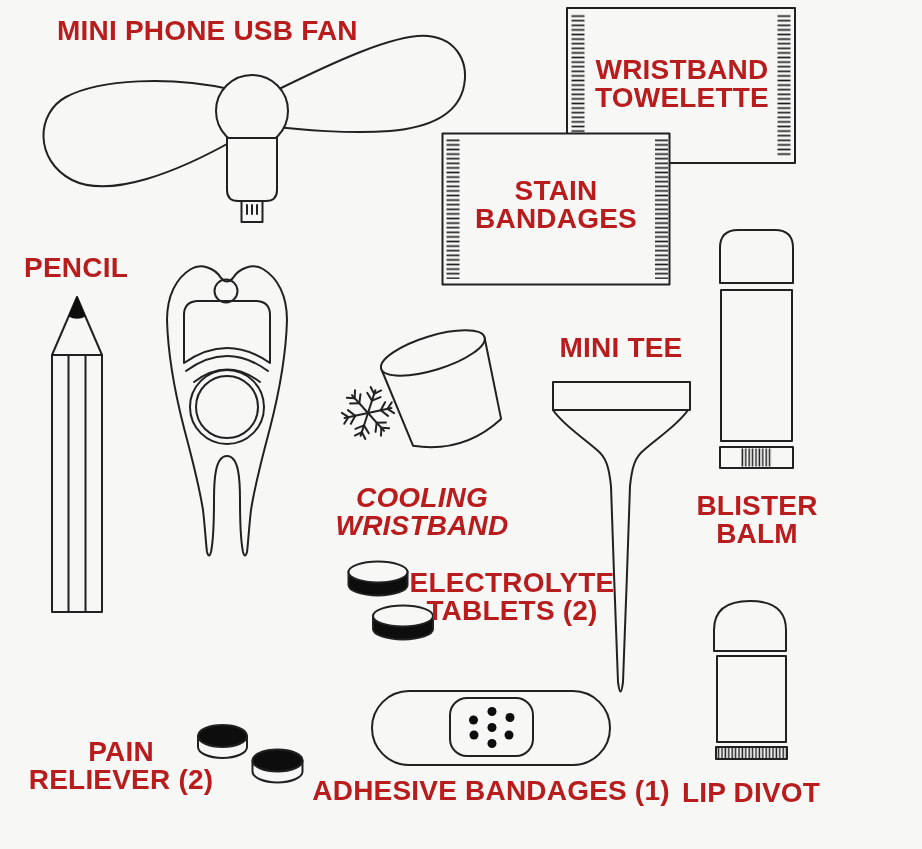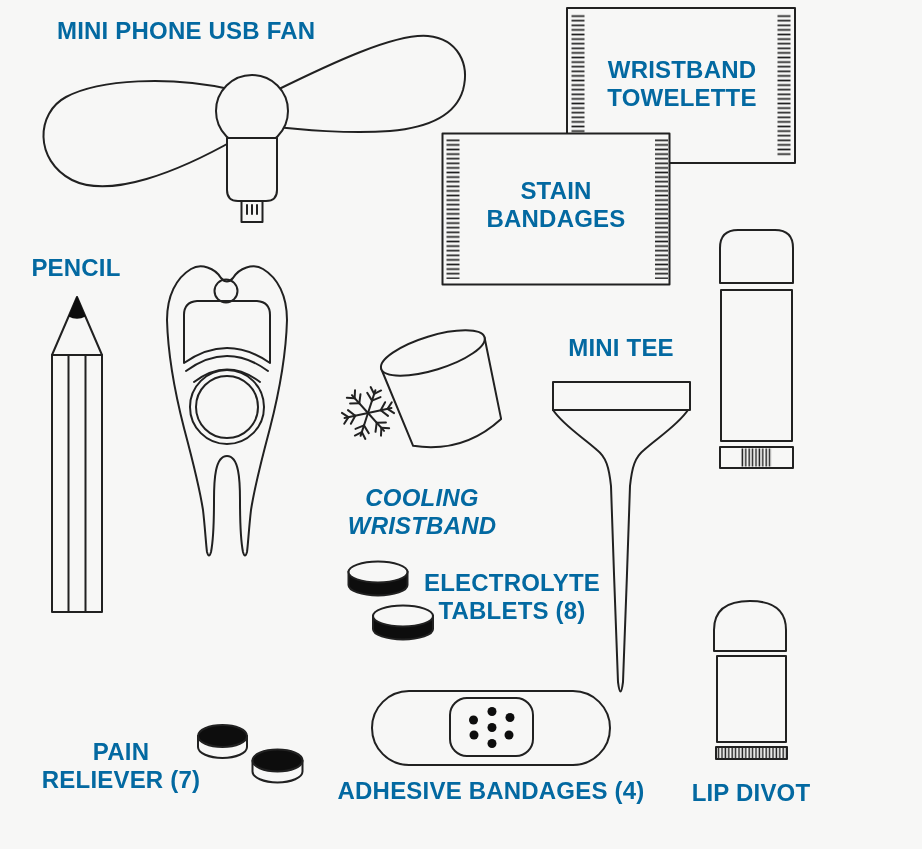--- a/index.html
+++ b/index.html
@@ -3,22 +3,22 @@
 <meta charset="utf-8">
 <style>
   html,body{margin:0;padding:0;background:#f7f7f6;}
   .stage{
     position:relative;width:922px;height:849px;background:#f7f7f6;
     overflow:hidden;font-family:"Liberation Sans",sans-serif;
   }
   .stage svg{position:absolute;left:0;top:0;}
   .label{
     position:absolute;transform:translateX(-50%);
-    font-weight:700;font-size:24px;line-height:28px;letter-spacing:.2px;
-    color:#0369a1;text-align:center;white-space:pre-line;
+    font-weight:700;font-size:28px;line-height:28px;letter-spacing:.2px;
+    color:#b91c1c;text-align:center;white-space:pre-line;
   }
   .label--left{transform:none;text-align:left;white-space:nowrap;}
   .ln{fill:none;stroke:#212121;stroke-width:2;stroke-linejoin:round;stroke-linecap:round;}
   .bg{fill:#f7f7f6;stroke:#212121;stroke-width:2;stroke-linejoin:round;}
   .ink{fill:#0d0d0d;}
   .inkln{fill:#0d0d0d;stroke:#212121;stroke-width:2;}
 </style>
 </head>
 <body>
 
@@ -157,20 +157,22 @@
 
   <div class="label label--left" style="left:57px;top:17px;">MINI PHONE USB FAN</div>
   <div class="label" style="left:682px;top:56px;">WRISTBAND
 TOWELETTE</div>
   <div class="label" style="left:556px;top:177px;">STAIN
 BANDAGES</div>
   <div class="label" style="left:76px;top:254px;">PENCIL</div>
   <div class="label" style="left:422px;top:484px;font-style:italic;">COOLING
 WRISTBAND</div>
   <div class="label" style="left:621px;top:334px;">MINI TEE</div>
+  <div class="label" style="left:757px;top:492px;">BLISTER
+BALM</div>
   <div class="label" style="left:512px;top:569px;">ELECTROLYTE
-TABLETS (8)</div>
+TABLETS (2)</div>
   <div class="label" style="left:121px;top:738px;">PAIN
-RELIEVER (7)</div>
-  <div class="label" style="left:491px;top:777px;">ADHESIVE BANDAGES (4)</div>
+RELIEVER (2)</div>
+  <div class="label" style="left:491px;top:777px;">ADHESIVE BANDAGES (1)</div>
   <div class="label" style="left:751px;top:779px;">LIP DIVOT</div>
 
 </div>
 
 </body></html>

